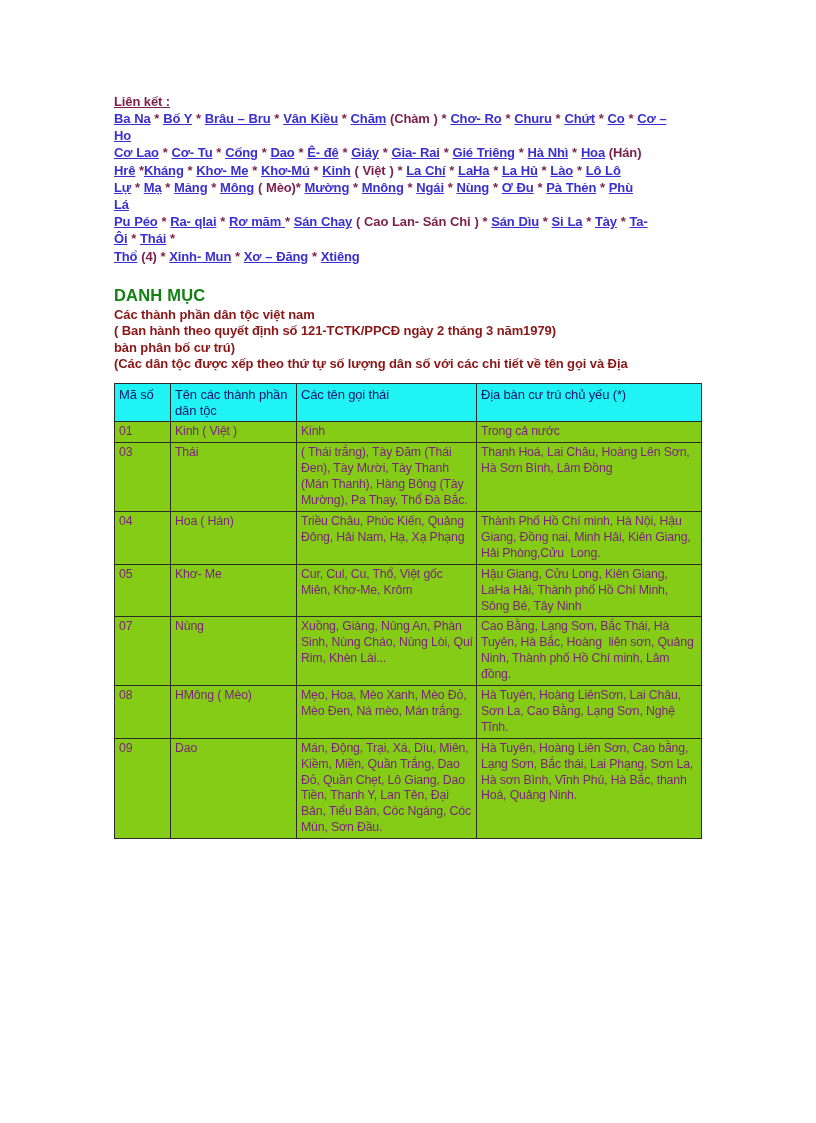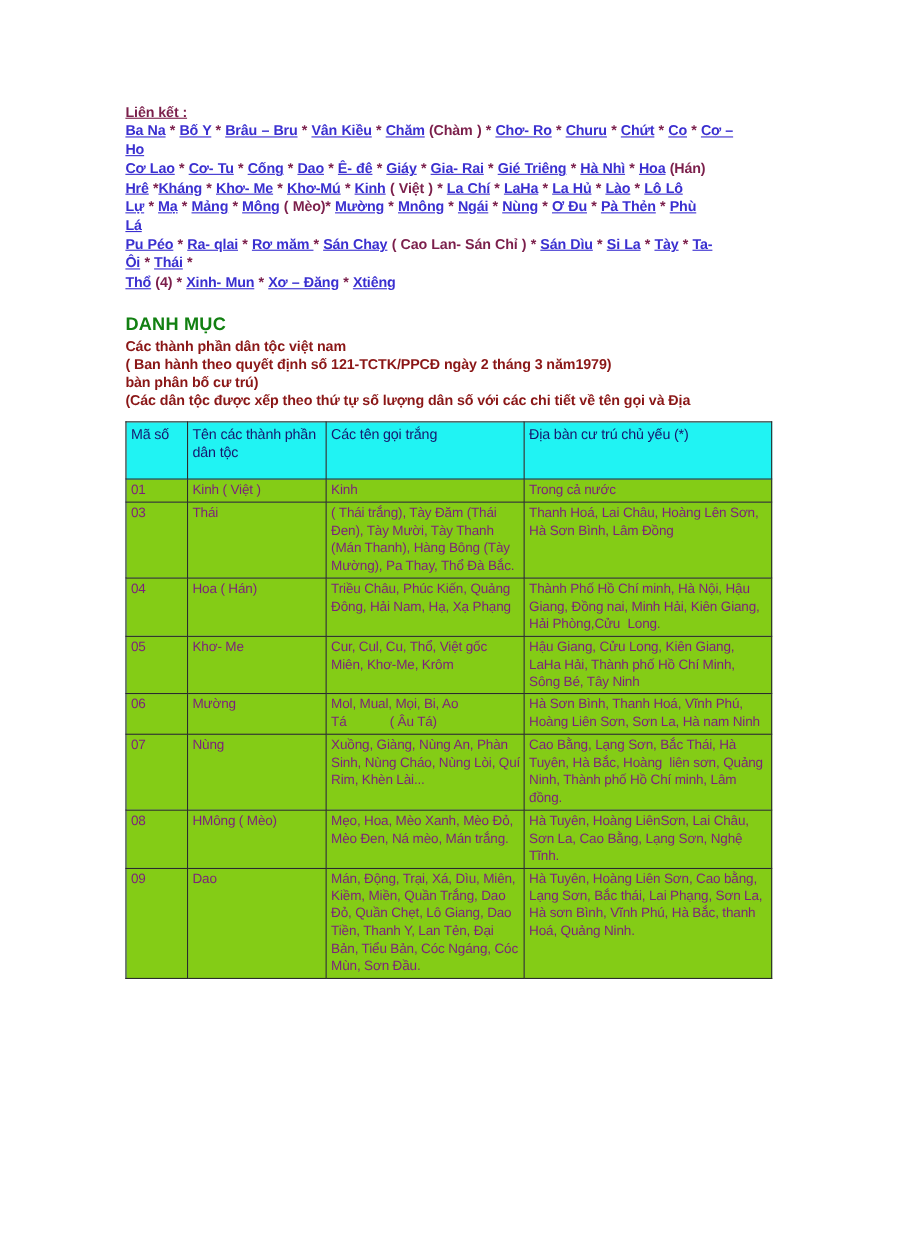--- a/index.html
+++ b/index.html
@@ -93,21 +93,21 @@
     font-weight: normal;
     text-align: left;
   }
   table.dm thead th {
     background: #20f3f3;
     color: #16166e;
     font-size: 13px;
     line-height: 15.5px;
     letter-spacing: -0.15px;
     padding-top: 3px;
-    padding-bottom: 17px;
+    padding-bottom: 3px;
   }
   table.dm tbody td {
     background: #84cc16;
     color: #7d1f7d;
     font-size: 12.3px;
     line-height: 15.9px;
     letter-spacing: -0.15px;
   }
   col.c1 { width: 56px; }
   col.c2 { width: 126px; }
@@ -144,21 +144,21 @@
       <colgroup>
         <col class="c1">
           <col class="c2">
           <col class="c3">
           <col class="c4">
       </colgroup>
       <thead>
         <tr>
           <th>Mã số</th>
           <th>Tên các thành phần dân tộc</th>
-          <th>Các tên gọi trắng</th>
+          <th>Các tên gọi thái</th>
           <th>Địa bàn cư trú chủ yếu (*)</th>
         </tr>
       </thead>
       <tbody id="table-body">
           <tr>
             <td class="nb">01</td>
             <td class="nb">Kinh ( Việt )</td>
             <td class="nb">Kinh</td>
             <td class="nb">Trong cả nước</td>
           </tr>
@@ -174,27 +174,20 @@
             <td class="nb">Triều Châu, Phúc Kiến, Quảng Đông, Hải Nam, Hạ, Xạ Phạng</td>
             <td class="nb">Thành Phố Hồ Chí minh, Hà Nội, Hậu Giang, Đồng nai, Minh Hải, Kiên Giang, Hải Phòng,Cửu  Long.</td>
           </tr>
           <tr>
             <td class="nb">05</td>
             <td class="nb">Khơ- Me</td>
             <td class="nb">Cur, Cul, Cu, Thổ, Việt gốc Miên, Khơ-Me, Krôm</td>
             <td class="nb">Hậu Giang, Cửu Long, Kiên Giang, LaHa Hải, Thành phố Hồ Chí Minh, Sông Bé, Tây Ninh</td>
           </tr>
           <tr>
-            <td class="nb">06</td>
-            <td class="nb">Mường</td>
-            <td class="nb">Mol, Mual, Mọi, Bi, Ao
-Tá            ( Âu Tá)</td>
-            <td class="nb">Hà Sơn Bình, Thanh Hoá, Vĩnh Phú, Hoàng Liên Sơn, Sơn La, Hà nam Ninh</td>
-          </tr>
-          <tr>
             <td class="nb">07</td>
             <td class="nb">Nùng</td>
             <td class="nb">Xuồng, Giàng, Nùng An, Phàn Sinh, Nùng Cháo, Nùng Lòi, Quí Rim, Khèn Lài...</td>
             <td class="nb">Cao Bằng, Lạng Sơn, Bắc Thái, Hà Tuyên, Hà Bắc, Hoàng  liên sơn, Quảng Ninh, Thành phố Hồ Chí minh, Lâm đồng.</td>
           </tr>
           <tr>
             <td class="nb">08</td>
             <td class="nb">HMông ( Mèo)</td>
             <td class="nb">Mẹo, Hoa, Mèo Xanh, Mèo Đỏ, Mèo Đen, Ná mèo, Mán trắng.</td>
             <td class="nb">Hà Tuyên, Hoàng LiênSơn, Lai Châu, Sơn La, Cao Bằng, Lạng Sơn, Nghệ Tĩnh.</td>

